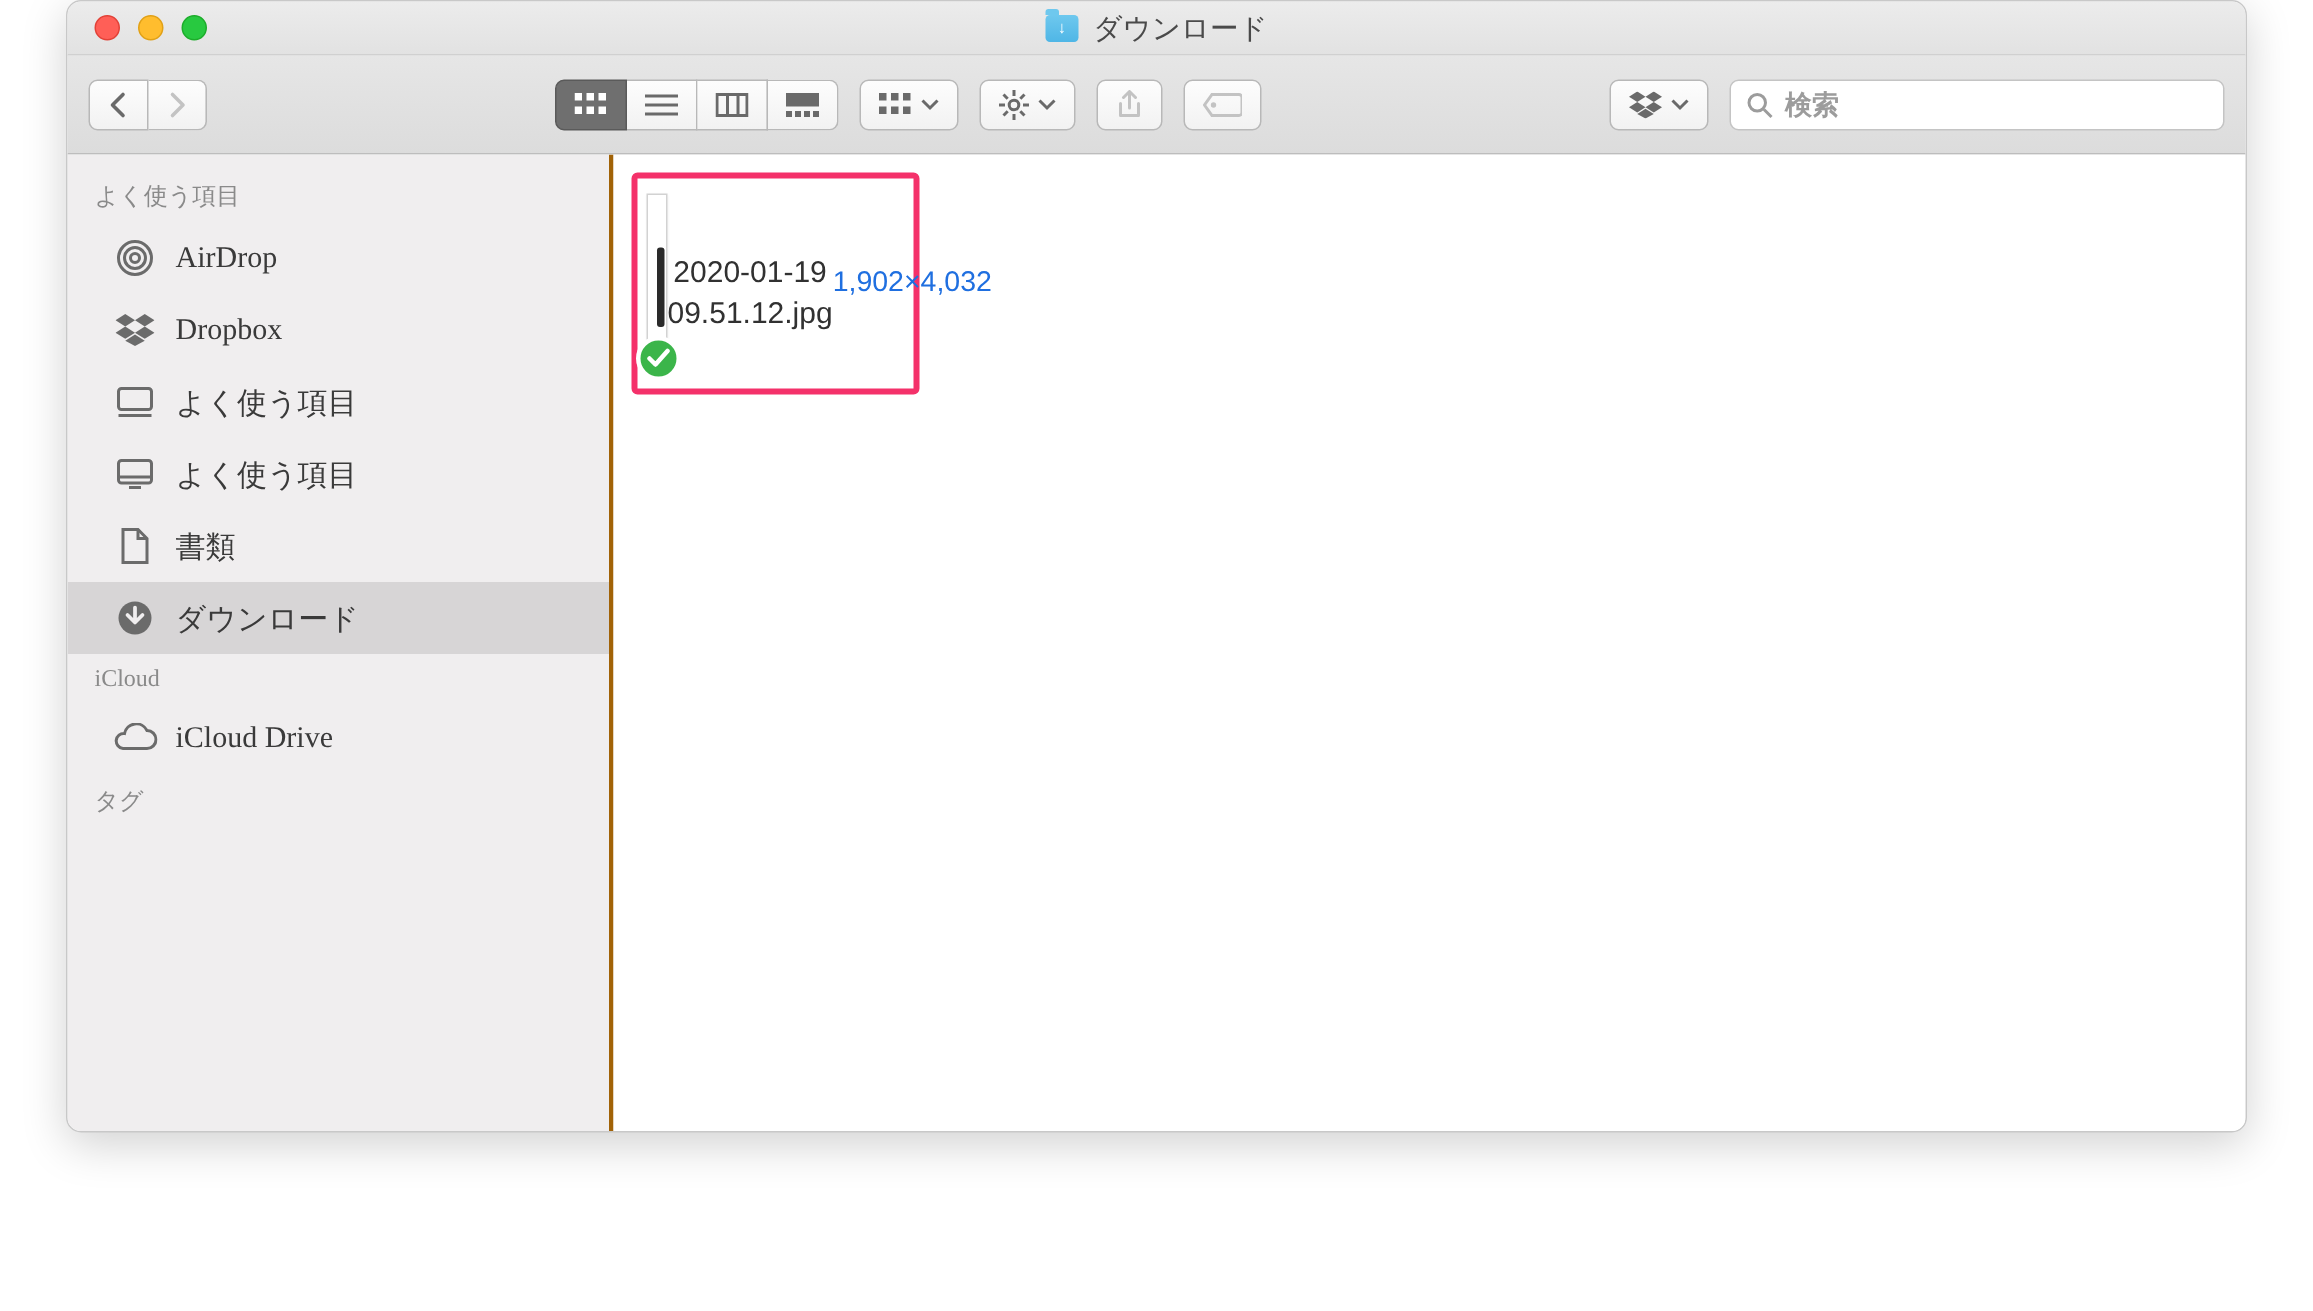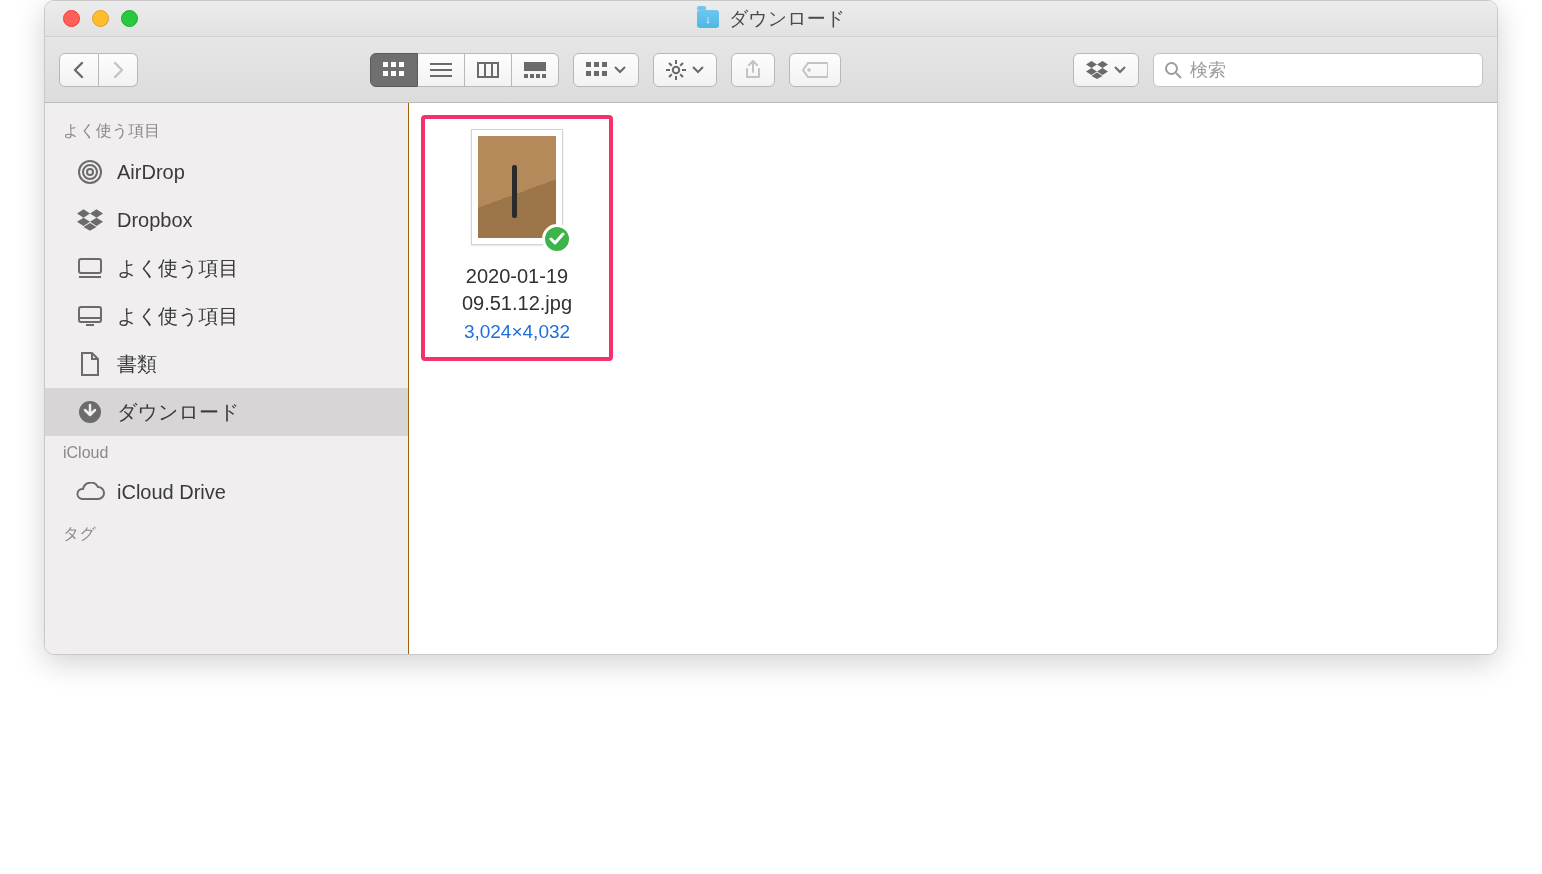--- a/index.html
+++ b/index.html
@@ -5,21 +5,21 @@
 * { box-sizing: border-box; margin: 0; padding: 0; }
 body {
   font-family: -apple-system, "Helvetica Neue", "Hiragino Kaku Gothic ProN", sans-serif;
   background: #fff;
   width: 1542px;
   height: 874px;
   overflow: hidden;
 }
 .window {
   width: 1454px;
-  height: 655px;
+  height: 755px;
   margin: 0 auto;
   border: 1px solid #c8c8c8;
   border-radius: 10px;
   overflow: hidden;
   box-shadow: 0 8px 30px rgba(0,0,0,0.18);
   display: flex;
   flex-direction: column;
   background: #fff;
 }
 .titlebar {
@@ -61,20 +61,21 @@
   display: flex; align-items: center; justify-content: center;
   color: #fff; font-size: 11px; font-weight: bold;
 }
 .toolbar {
   height: 66px;
   background: linear-gradient(#e6e6e6, #dcdcdc);
   border-bottom: 1px solid #bdbdbd;
   display: flex; align-items: center;
   padding: 0 14px;
   gap: 14px;
+  font-weight: bold;
 }
 .btn-group { display: flex; }
 .tb-btn {
   height: 34px;
   background: linear-gradient(#fdfdfd, #f2f2f2);
   border: 1px solid #b8b8b8;
   display: flex; align-items: center; justify-content: center;
   color: #5a5a5a;
   padding: 0 12px;
 }
@@ -96,23 +97,24 @@
   display: flex; align-items: center;
   padding: 0 10px; gap: 8px;
   color: #9c9c9c; font-size: 18px;
 }
 .body {
   flex: 1; display: flex; overflow: hidden;
 }
 .sidebar {
   width: 364px;
   background: #f0eeef;
-  border-right: 1px solid #a16207;
+  border-right: 3px solid #a16207;
   padding-top: 10px;
   overflow-y: auto;
+  font-family: Liberation Serif, serif;
 }
 .sb-section {
   font-size: 16px; color: #8a8a8a;
   padding: 8px 18px 6px;
 }
 .sb-item {
   display: flex; align-items: center; gap: 12px;
   height: 48px; padding: 0 18px 0 30px;
   font-size: 20px; color: #3a3a3a;
 }
@@ -124,21 +126,21 @@
 }
 .content {
   flex: 1; background: #fff; padding: 12px;
   display: flex; flex-wrap: wrap; align-content: flex-start;
 }
 .file-item {
   width: 192px;
   padding: 10px 6px 14px;
   border: 4px solid #f4316a;
   border-radius: 4px;
-  display: flex; flex-direction: column; align-items: center;
+  display: flex; flex-direction: row; align-items: center;
   text-align: center;
 }
 .thumb-wrap {
   width: 92px; height: 116px;
   border: 1px solid #d2d2d2;
   background: #fff;
   padding: 6px;
   position: relative;
   box-shadow: 0 1px 2px rgba(0,0,0,0.1);
 }
@@ -426,18 +428,18 @@
       <div class="file-item">
         <div class="thumb-wrap">
           <div class="thumb"></div>
           <div class="sync-badge">
             <svg width="16" height="14" viewBox="0 0 16 14">
                 <path d="M2 7 L6 11 L14 2" stroke="#fff" stroke-width="3" fill="none" stroke-linecap="round" stroke-linejoin="round"></path>
               </svg>
           </div>
         </div>
         <div class="file-name">2020-01-19 09.51.12.jpg</div>
-        <div class="file-dim">3,024×4,032</div>
+        <div class="file-dim">1,902×4,032</div>
       </div>
     </div>
 
   </div>
 </div>
 
 </body></html>

